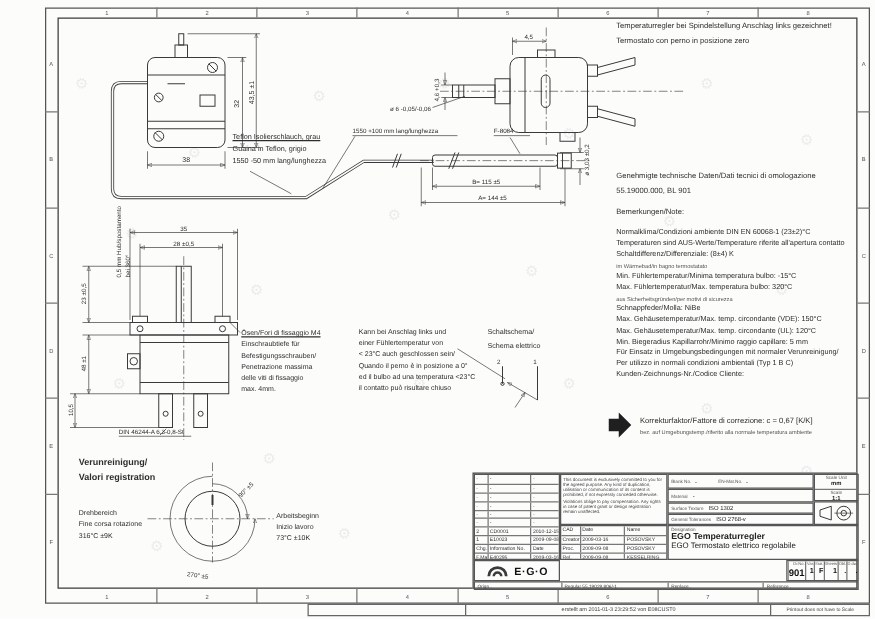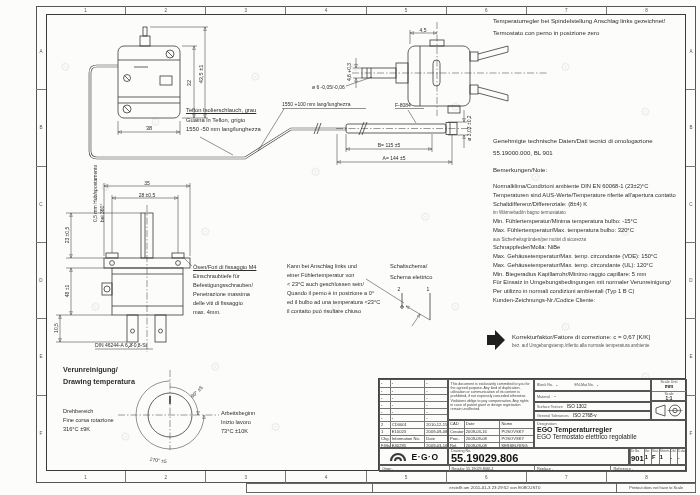--- a/index.html
+++ b/index.html
@@ -36,21 +36,21 @@
   .trow{display:flex;height:6.9px;border-top:.5px solid #777;box-sizing:border-box;}
   .trow:first-child{border-top:none;}
   .tcell{font-size:4.1px;line-height:6.2px;padding-left:1px;overflow:hidden;
          border-left:.5px solid #777;box-sizing:border-box;white-space:nowrap;}
   .trow .tcell:first-child{border-left:none;}
   .rc0{width:10px;} .rc1{width:35px;} .rc2{width:23px;}
   #cad-table .trow{height:7px;}
   .cc0{width:15px;} .cc1{width:36px;} .cc2{width:34px;}
   .disc{font-size:3.6px;line-height:1.2;color:#444;padding:1.5px;}
   .lbl{font-size:3.7px;color:#555;} .val{font-size:4.7px;color:#222;}
-  .mcol{flex:1;display:flex;flex-direction:column;align-items:flex-start;
+  .mcol{flex:1;display:flex;flex-direction:column;align-items:flex-end;
         border-left:.5px solid #777;box-sizing:border-box;}
   .mcol:first-child{flex:1.7;}
   .mlab{font-size:3.2px;color:#555;height:4.8px;}
   .mval{font-size:5.8px;font-weight:bold;color:#111;}
   .mcol:first-child .mval{font-size:7.6px;}
   .fcell{font-size:3.8px;color:#444;border-left:.5px solid #777;box-sizing:border-box;
          padding-left:2px;overflow:hidden;white-space:nowrap;line-height:6px;}
   #tb-footer .fcell:first-child{border-left:none;}
   .pcell{border-left:.6px solid #666;box-sizing:border-box;display:flex;align-items:center;
          justify-content:center;font-size:4.4px;color:#444;overflow:hidden;white-space:nowrap;}
@@ -349,21 +349,21 @@
       <div class="cline" data-name="mount-note-line">delle viti di fissaggio</div>
       <div class="cline" data-name="mount-note-line">max. 4mm.</div>
     </div>
   <div class="t" data-name="teflon-note" style="left:186px;top:107px;">
       <div class="tline" data-name="teflon-note-line">Teflon Isolierschlauch, grau</div>
       <div class="tline" data-name="teflon-note-line">Guaina in Teflon, grigio</div>
       <div class="tline" data-name="teflon-note-line">1550 -50  mm lang/lunghezza</div>
     </div>
 
   <div class="t f7" data-name="temp-values-title-line1" style="left:63px;top:365px;">Verunreinigung/</div>
-  <div class="t f7" data-name="temp-values-title-line2" style="left:63px;top:376.5px;">Drawing temperatura</div>
+  <div class="t f7" data-name="temp-values-title-line2" style="left:63px;top:376.5px;">Valori registration</div>
   <div class="t" data-name="dial-left-label" style="left:63px;top:408px;">
       <div class="cline" data-name="dial-left-label-line">Drehbereich</div>
       <div class="cline" data-name="dial-left-label-line">Fine corsa rotazione</div>
       <div class="cline" data-name="dial-left-label-line">316°C ±9K</div>
     </div>
   <div class="t" data-name="dial-right-label" style="left:221px;top:410px;">
       <div class="cline" data-name="dial-right-label-line">Arbeitsbeginn</div>
       <div class="cline" data-name="dial-right-label-line">Inizio lavoro</div>
       <div class="cline" data-name="dial-right-label-line">73°C ±10K</div>
     </div>
@@ -489,24 +489,20 @@
       </svg>
     </div>
 
     <div class="tb" data-name="logo-cell" style="left:0;top:69px;width:69px;height:17px;display:flex;align-items:center;justify-content:center;gap:3px;">
       <svg width="20" height="13" data-name="ego-logo-icon">
         <path d="M3,11 A7,7 0 0 1 17,11" style="stroke-width:2.2;"></path>
         <path d="M7,11 A3,3 0 0 1 13,11" style="stroke-width:2;"></path>
       </svg>
       <span data-name="ego-logo-text" style="font-size:8.5px;font-weight:bold;letter-spacing:.5px;color:#111;">E·G·O</span>
     </div>
-    <div class="tb" data-name="drawing-no-cell" style="left:69px;top:69px;width:181px;height:17px;padding-left:2px;">
-      <div class="lbl" data-name="drawing-no-label">Drawing No.</div>
-      <div data-name="drawing-no-value" style="font-size:11px;font-weight:bold;color:#111;line-height:11px;">55.19029.806</div>
-    </div>
     <div class="tb" id="meta-cols" data-name="meta-cols" style="left:250px;top:69px;width:58px;height:17px;display:flex;">
         <div class="mcol" data-name="meta-col">
           <div class="mlab" data-name="meta-col-label">Dr.No.</div>
           <div class="mval" data-name="meta-col-value">901</div>
         </div>
         <div class="mcol" data-name="meta-col">
           <div class="mlab" data-name="meta-col-label">Var.</div>
           <div class="mval" data-name="meta-col-value">1</div>
         </div>
         <div class="mcol" data-name="meta-col">

